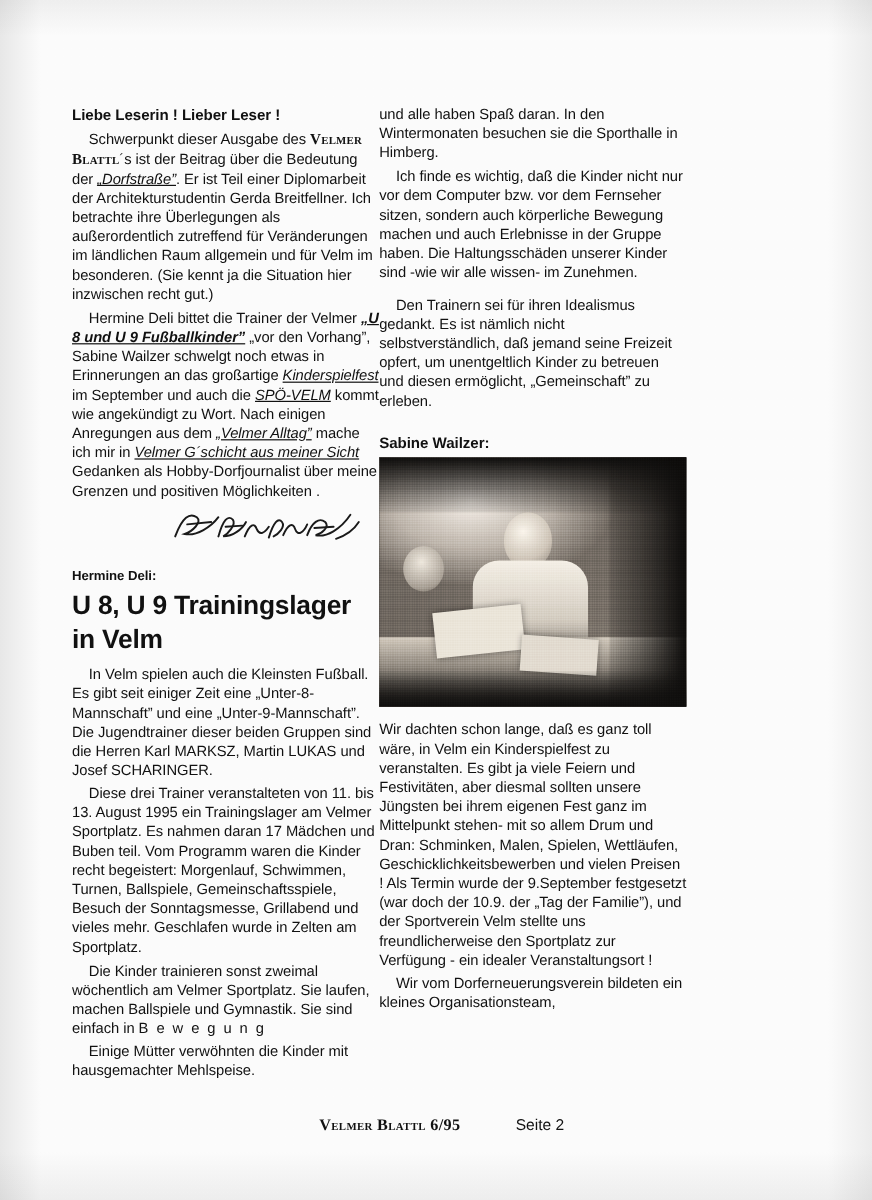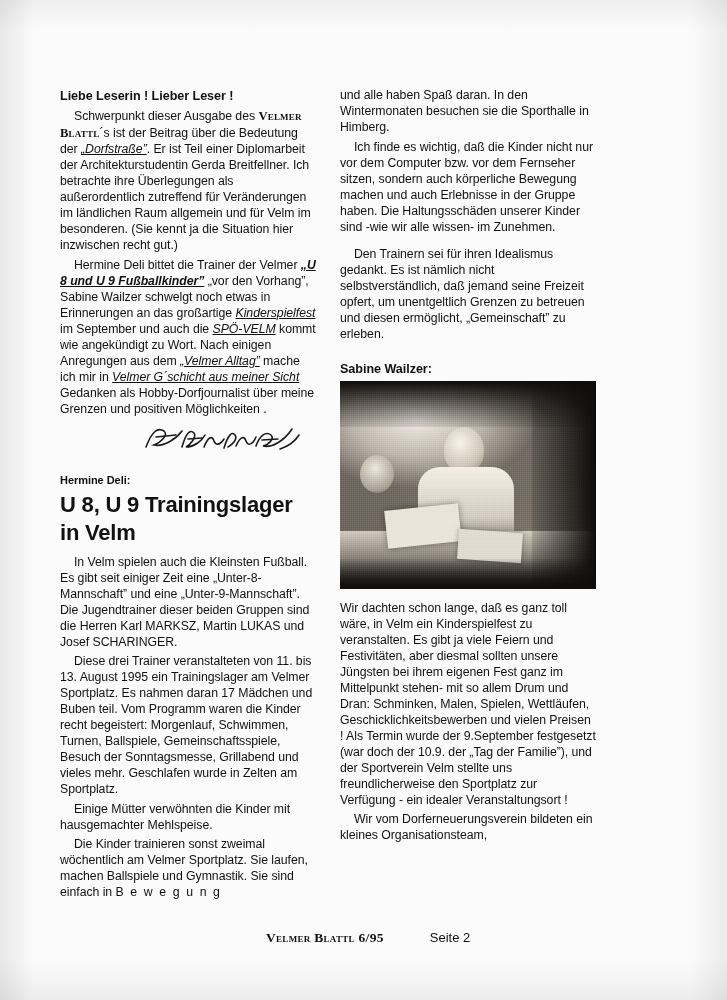--- a/index.html
+++ b/index.html
@@ -33,21 +33,20 @@
   }
   .sheet {
     position: absolute;
     left: 60px;
     top: 88px;
     width: 600px;
     height: 870px;
   }
   .cols {
     display: flex;
-    gap: 24px;
     width: 600px;
   }
   .col {
     width: 256px;
     font-size: 12.3px;
     line-height: 1.30;
     letter-spacing: -0.05px;
   }
   .col p {
     margin: 0 0 0.30em 0;
@@ -223,29 +222,29 @@
               <path d="M138 32 C144 30, 152 26, 157 18"></path>
             </g>
           </svg>
         </div>
 
         <p class="byline">Hermine Deli:</p>
         <p class="headline">U 8, U 9 Trainingslager in Velm</p>
 
         <p class="indent">In Velm spielen auch die Kleinsten Fußball. Es gibt seit einiger Zeit eine „Unter-8-Mannschaft” und eine „Unter-9-Mannschaft”. Die Jugendtrainer dieser beiden Gruppen sind die Herren Karl MARKSZ, Martin LUKAS und Josef SCHARINGER.</p>
         <p class="indent">Diese drei Trainer veranstalteten von 11. bis 13. August 1995 ein Trainingslager am Velmer Sportplatz. Es nahmen daran 17 Mädchen und Buben teil. Vom Programm waren die Kinder recht begeistert: Morgenlauf, Schwimmen, Turnen, Ballspiele, Gemeinschaftsspiele, Besuch der Sonntagsmesse, Grillabend und vieles mehr. Geschlafen wurde in Zelten am Sportplatz.</p>
+        <p class="indent"><span>Die Kinder trainieren sonst zweimal wöchentlich am Velmer Sportplatz. Sie laufen, machen Ballspiele und Gymnastik. Sie sind einfach in </span><span class="spaced">B e w e g u n g</span></p>
         <p class="indent">Einige Mütter verwöhnten die Kinder mit hausgemachter Mehlspeise.</p>
-        <p class="indent"><span>Die Kinder trainieren sonst zweimal wöchentlich am Velmer Sportplatz. Sie laufen, machen Ballspiele und Gymnastik. Sie sind einfach in </span><span class="spaced">B e w e g u n g</span></p>
       </div>
 
       <div class="col">
         <p>und alle haben Spaß daran. In den Wintermonaten besuchen sie die Sporthalle in Himberg.</p>
         <p class="indent">Ich finde es wichtig, daß die Kinder nicht nur vor dem Computer bzw. vor dem Fernseher sitzen, sondern auch körperliche Bewegung machen und auch Erlebnisse in der Gruppe haben. Die Haltungsschäden unserer Kinder sind -wie wir alle wissen- im Zunehmen.</p>
         <div class="gap-sm"></div>
-        <p class="indent">Den Trainern sei für ihren Idealismus gedankt. Es ist nämlich nicht selbstverständlich, daß jemand seine Freizeit opfert, um unentgeltlich Grenzen zu betreuen und diesen ermöglicht, „Gemeinschaft” zu erleben.</p>
+        <p class="indent">Den Trainern sei für ihren Idealismus gedankt. Es ist nämlich nicht selbstverständlich, daß jemand seine Freizeit opfert, um unentgeltlich Kinder zu betreuen und diesen ermöglicht, „Gemeinschaft” zu erleben.</p>
         <div class="gap-md"></div>
 
         <p class="byline-2">Sabine Wailzer:</p>
 
         <div class="photo">
           <div class="bg"></div>
           <div class="dark-top"></div>
           <div class="person-head"></div>
           <div class="person-body"></div>
           <div class="child-head-l"></div>

